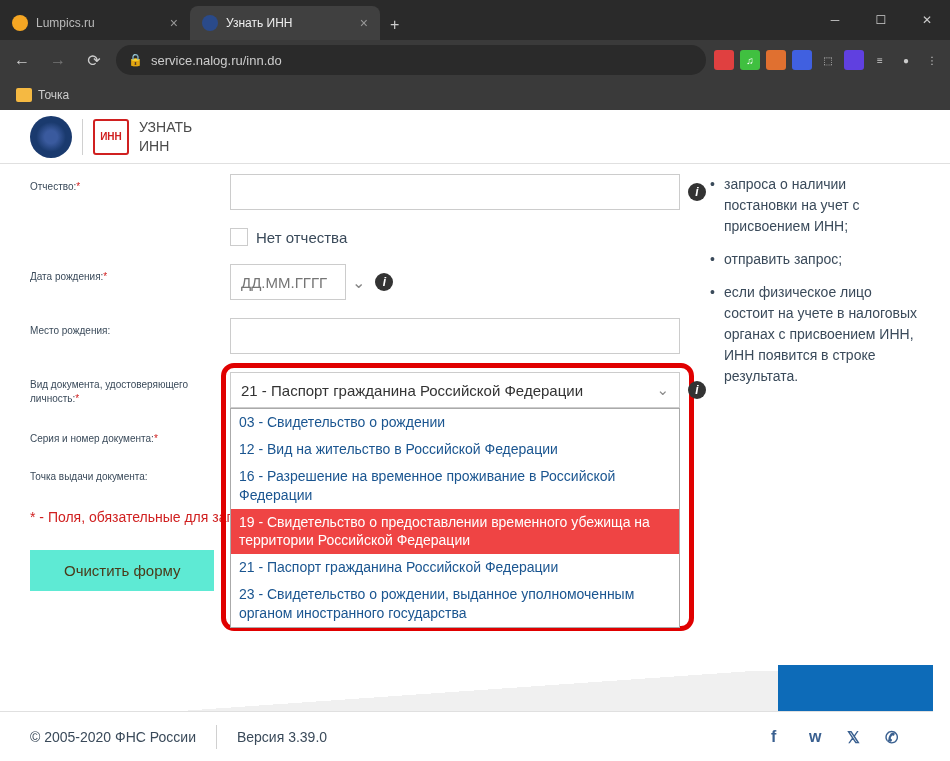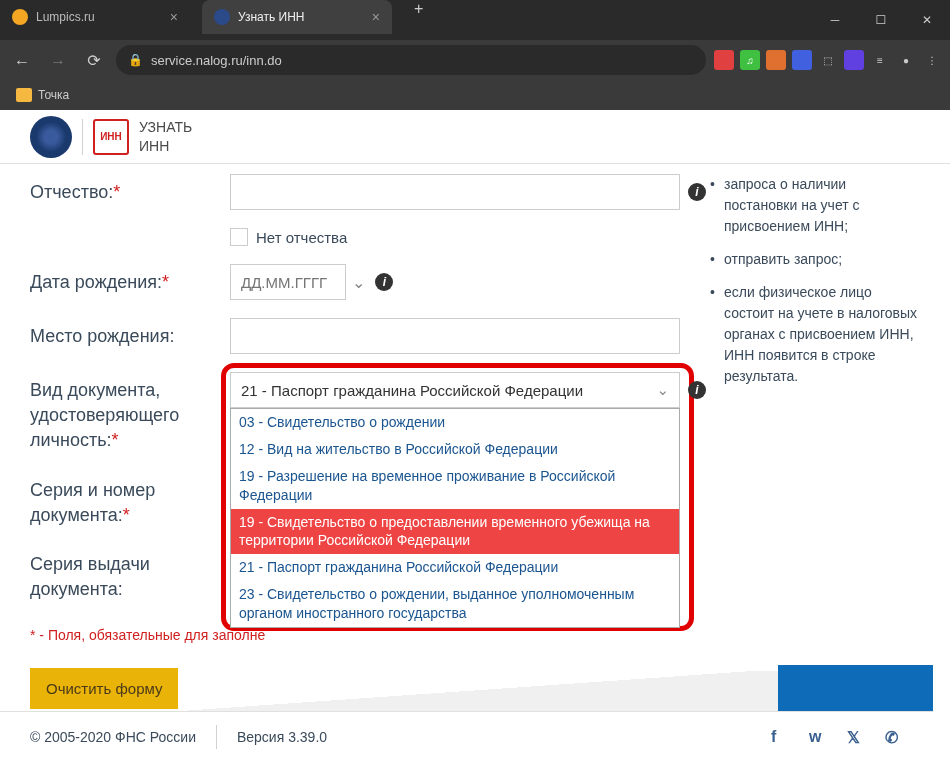--- a/index.html
+++ b/index.html
@@ -1,18 +1,18 @@
 <!DOCTYPE html>
 <html><head>
 <meta charset="utf-8">
 <style>
 * { box-sizing: border-box; margin: 0; padding: 0; font-family: Arial, sans-serif; }
 body { background: #fff; width: 950px; height: 761px; overflow: hidden; }
 
-.titlebar { height: 40px; background: #2a2a2a; display: flex; align-items: flex-start; gap: 12px; }
+.titlebar { height: 40px; background: #2a2a2a; display: flex; align-items: flex-end; }
 .tab { height: 34px; padding: 0 12px; display: flex; align-items: center; gap: 8px; color: #bbb; font-size: 12px; border-radius: 8px 8px 0 0; min-width: 190px; }
 .tab.active { background: #404040; color: #eee; }
 .tab .favicon { width: 16px; height: 16px; border-radius: 50%; }
 .tab .close { margin-left: auto; color: #999; font-size: 14px; }
 .newtab { color: #ccc; font-size: 16px; padding: 0 10px; margin-bottom: 6px; }
 .winctrl { margin-left: auto; display: flex; }
 .winctrl div { width: 46px; height: 40px; display: flex; align-items: center; justify-content: center; color: #ccc; font-size: 12px; }
 
 .toolbar { height: 40px; background: #3a3a3a; display: flex; align-items: center; padding: 0 8px; gap: 8px; }
 .nav-btn { width: 28px; height: 28px; display: flex; align-items: center; justify-content: center; color: #ccc; font-size: 16px; border-radius: 50%; }
@@ -34,41 +34,41 @@
 .logo1::before { content: ''; width: 30px; height: 30px; border-radius: 50%; background: radial-gradient(circle, #3a5a9e 30%, #1a3a6e 70%); position: absolute; }
 .divider { width: 1px; height: 36px; background: #d0d0d0; }
 .logo2 { width: 36px; height: 36px; border: 2px solid #d02020; border-radius: 3px; display: flex; align-items: center; justify-content: center; color: #d02020; font-size: 10px; font-weight: bold; }
 .app-title { color: #4a4a4a; font-size: 14px; line-height: 1.3; }
 
 .content { display: flex; padding: 10px 30px 30px; gap: 30px; }
 .form-area { flex: 1; }
 .sidebar { width: 210px; }
 
 .field { display: flex; align-items: flex-start; margin-bottom: 18px; }
-.field-label { width: 200px; color: #3a4a5a; font-size: 18px; padding-top: 6px; line-height: 1.4; }
+.field-label { width: 200px; color: #3a4a5a; font-size: 10px; padding-top: 6px; line-height: 1.4; }
 .req { color: #d02020; }
 .field-input { flex: 1; position: relative; }
 .input-box, .select-box { width: 100%; height: 36px; border: 1px solid #ccc; padding: 0 10px; font-size: 15px; color: #333; }
 .input-box.narrow { width: 180px; }
 .info-icon { position: absolute; right: -26px; top: 9px; width: 18px; height: 18px; border-radius: 50%; background: #333; color: #fff; display: flex; align-items: center; justify-content: center; font-size: 12px; font-weight: bold; font-style: italic; }
 .checkbox-row { display: flex; align-items: center; gap: 8px; color: #3a4a5a; font-size: 15px; }
 .checkbox { width: 18px; height: 18px; border: 1px solid #ccc; }
 
 .select-wrap { position: relative; }
 .select-box { display: flex; align-items: center; justify-content: space-between; background: #fff; }
 .highlight-box { position: absolute; top: -9px; left: -9px; right: -14px; border: 5px solid #e00000; border-radius: 13px; padding: 4px; pointer-events: none; height: 268px; }
 .dropdown { position: absolute; top: 36px; left: 0; right: 0; background: #fff; border: 1px solid #aaa; z-index: 5; overflow-y: scroll; max-height: 225px; }
 .dropdown::-webkit-scrollbar { width: 17px; }
 .dropdown::-webkit-scrollbar-track { background: #f0f0f0; }
 .dropdown::-webkit-scrollbar-thumb { background: #c0c0c0; }
 .dd-item { padding: 4px 8px; font-size: 14px; color: #1a5590; cursor: pointer; line-height: 1.35; }
 .dd-item.hover { background: #ef4444; color: #fff; }
 
 .note { color: #d02020; font-size: 14px; margin: 25px 0; }
-.clear-btn { background: #eab308; color: #4a3a1a; padding: 12px 16px; border: none; font-size: 15px; cursor: pointer; }
+.clear-btn { background: #5eead4; color: #4a3a1a; padding: 12px 34px; border: none; font-size: 15px; cursor: pointer; }
 
 .sidebar ul { list-style: none; }
 .sidebar li { color: #3a4a5a; font-size: 14px; line-height: 1.5; margin-bottom: 12px; position: relative; padding-left: 14px; }
 .sidebar li::before { content: '•'; position: absolute; left: 0; color: #3a4a5a; }
 
 .blue-bar { position: absolute; right: 17px; top: 555px; width: 155px; height: 48px; background: #0d6bb8; }
 
 .footer { position: absolute; bottom: 0; left: 0; right: 17px; height: 50px; border-top: 1px solid #e0e0e0; display: flex; align-items: center; padding: 0 30px; gap: 20px; background: #fff; }
 .footer-text { color: #3a4a5a; font-size: 14px; }
 .footer-div { width: 1px; height: 24px; background: #d0d0d0; }
@@ -180,36 +180,36 @@
         <div class="field-input select-wrap">
           <div class="highlight-box"></div>
           <div class="select-box">
             <span>21 - Паспорт гражданина Российской Федерации</span>
             <span style="color:#888">⌄</span>
           </div>
           <div class="info-icon">i</div>
           <div class="dropdown">
             <div class="dd-item">03 - Свидетельство о рождении</div>
             <div class="dd-item">12 - Вид на жительство в Российской Федерации</div>
-            <div class="dd-item">19 - Разрешение на временное проживание в Российской Федерации</div>
+            <div class="dd-item">16 - Разрешение на временное проживание в Российской Федерации</div>
             <div class="dd-item hover">19 - Свидетельство о предоставлении временного убежища на территории Российской Федерации</div>
             <div class="dd-item">21 - Паспорт гражданина Российской Федерации</div>
             <div class="dd-item">23 - Свидетельство о рождении, выданное уполномоченным органом иностранного государства</div>
 
           </div>
         </div>
       </div>
 
       <div class="field">
         <div class="field-label"><span>Серия и номер документа:</span><span class="req">*</span></div>
         <div class="field-input"></div>
       </div>
 
       <div class="field">
-        <div class="field-label">Серия выдачи документа:</div>
+        <div class="field-label">Точка выдачи документа:</div>
         <div class="field-input"></div>
       </div>
 
       <div class="note">* - Поля, обязательные для заполне</div>
 
       <button class="clear-btn">Очистить форму</button>
     </div>
 
     <div class="sidebar">
       <ul>

